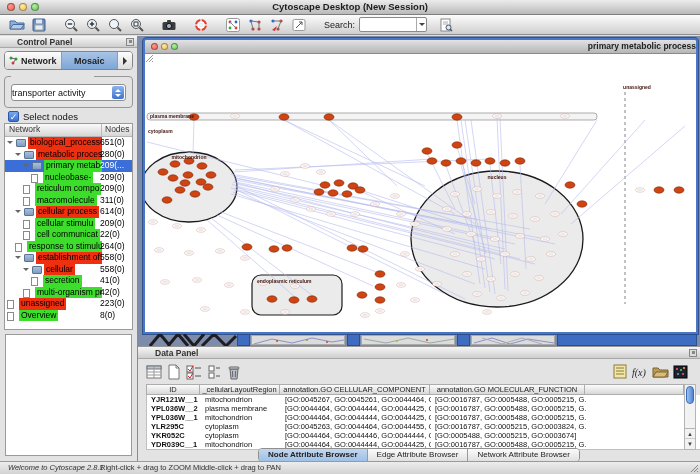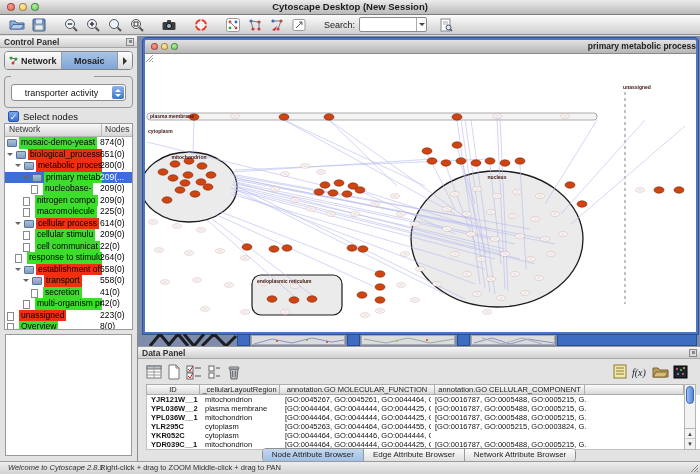--- a/index.html
+++ b/index.html
@@ -23,35 +23,35 @@
   .tb-label{font-size:9px;color:#222;margin:0 4px 0 2px;}
   .searchbox{position:relative;width:66px;height:13px;background:#fff;border:1px solid #8a8a8a;border-radius:2px;display:flex;}
   .searchbox input{border:none;outline:none;width:52px;height:11px;font-size:8px;font-family:"Liberation Sans",sans-serif;background:transparent;}
   .combo-arrow{width:11px;height:13px;border-left:1px solid #aaa;display:flex;align-items:center;justify-content:center;}
   .combo-arrow:before{content:"";border:3px solid transparent;border-top-color:#444;margin-top:3px;}
   
   .control-panel{position:absolute;top:36px;left:0;width:138px;bottom:12px;background:#e3e3e3;
     border-right:1px solid #8a8a8a;box-sizing:border-box;}
   .panel-header{position:absolute;top:0;left:0;right:0;height:12px;
     background:linear-gradient(#f6f6f6,#cecece);border-bottom:1px solid #a8a8a8;
-    font-size:8.5px;font-weight:bold;color:#333;padding:1px 4px;box-sizing:border-box;}
+    font-size:8.5px;font-weight:bold;color:#333;padding:1px 17px;box-sizing:border-box;}
   .float-icon{position:absolute;right:3px;top:2px;width:8px;height:8px;border:1px solid #888;background:#ddd;box-sizing:border-box;}
   .float-icon:before{content:"";position:absolute;right:1px;top:1px;width:3px;height:3px;background:#888;}
   .cp-tabs{position:absolute;top:15px;left:4px;right:4px;height:17px;display:flex;
     border:1px solid #858585;border-radius:4px;overflow:hidden;background:#f4f4f4;}
   .cp-tab{flex:1;display:flex;align-items:center;justify-content:center;gap:3px;
     font-size:9px;font-weight:bold;color:#222;border-right:1px solid #9a9a9a;background:linear-gradient(#fdfdfd,#dcdcdc);}
   .cp-tab.active{background:linear-gradient(#a9c4e6,#7ea6d6);}
   .cp-tab-more{flex:0 0 14px;display:flex;align-items:center;justify-content:center;background:linear-gradient(#fdfdfd,#dcdcdc);}
   .cp-tab-more:before{content:"";border:4px solid transparent;border-left-color:#333;margin-left:4px;}
   .groupbox{position:absolute;top:40px;left:4px;right:4px;height:30px;border:1px solid #979797;border-radius:4px;}
   .groupbox .legend{position:absolute;top:-6px;left:6px;background:#e3e3e3;padding:12px 3px;font-size:8.5px;color:#222;}
   .dropdown{position:absolute;left:6px;right:6px;top:7px;height:15px;background:#fff;border:1px solid #8e8e8e;
     border-radius:3px;display:flex;align-items:center;}
-  .dropdown .val{flex:1;text-align:center;font-size:9px;color:#111;}
+  .dropdown .val{flex:1;font-size:9px;color:#111;}
   .dd-steppers{width:12px;height:13px;margin:0 1px;border-radius:2px;background:linear-gradient(#8cb4ec,#3f74cc);
     display:flex;flex-direction:column;align-items:center;justify-content:center;}
   .dd-steppers i{display:block;border:3px solid transparent;}
   .dd-steppers i.up{border-bottom-color:#fff;margin-bottom:1px;}
   .dd-steppers i.down{border-top-color:#fff;margin-top:1px;}
   .checkbox-row{position:absolute;top:75px;left:8px;display:flex;align-items:center;gap:4px;}
   .checkbox{width:11px;height:11px;border-radius:2px;background:linear-gradient(#79a6ea,#3a70d4);
     border:1px solid #2c57a8;color:#fff;font-size:9px;line-height:10px;text-align:center;box-sizing:border-box;}
   .checkbox-label{font-size:9.5px;color:#111;}
   .tree-box{position:absolute;top:87px;left:4px;right:4px;height:207px;background:#fff;
@@ -107,21 +107,21 @@
   .dp-scroll{position:absolute;left:546px;top:37px;width:12px;height:66px;background:#f2f2f2;border:1px solid #b5b5b5;box-sizing:border-box;}
   .dp-thumb{position:absolute;left:1px;right:1px;top:1px;height:18px;border-radius:4px;
     background:linear-gradient(90deg,#9dc0ee,#4f86d8);border:1px solid #3c6ab8;box-sizing:border-box;}
   .dp-arrows{position:absolute;left:0;right:0;bottom:0;height:20px;border-top:1px solid #b5b5b5;}
   .dp-arrows .a{position:absolute;left:0;right:0;height:10px;text-align:center;font-size:6px;color:#444;line-height:10px;}
   .dp-arrows .a.up{top:0;} .dp-arrows .a.down{bottom:0;border-top:1px solid #ccc;}
   .dp-tabs{position:absolute;left:0;right:0;bottom:1px;height:13px;display:flex;justify-content:center;}
   .dp-tabgroup{display:inline-flex;border:1px solid #8f8f8f;border-radius:4px;overflow:hidden;background:#f0f0f0;height:12px;}
   .dp-tab{padding:0 9px;font-size:8px;line-height:12px;color:#222;border-right:1px solid #9a9a9a;background:linear-gradient(#fbfbfb,#e0e0e0);}
   .dp-tab:last-child{border-right:none;}
-  .dp-tab.active{background:linear-gradient(#c3d7ef,#9fc0e6);font-weight:normal;}
+  .dp-tab.active{background:linear-gradient(#c3d7ef,#9fc0e6);font-weight:bold;}
   
   .statusbar{position:absolute;left:0;right:0;bottom:0;height:12px;
     background:linear-gradient(#ededed,#d2d2d2);border-top:1px solid #9a9a9a;}
   .statusbar span{position:absolute;top:1px;font-size:7.5px;color:#333;}
   .sb-0{left:8px;font-style:italic;} .sb-1{left:100px;} .sb-2{left:193px;}
 </style>
 </head>
 <body>
 
 <div id="app">
@@ -285,25 +285,20 @@
       <span class="checkbox">✓</span>
       <span class="checkbox-label">Select nodes</span>
     </div>
     <div class="tree-box">
       <div class="tree-head">
         <span class="c1">Network</span>
         <span class="c2">Nodes</span>
       </div>
       <div>
           <div class="trow">
-            <span class="ticon folder" style="left: 2px;"></span>
-            <span class="tlabel green" style="left: 14px; max-width: 79px;">mosaic-demo-yeast</span>
-            <span class="tcount">874(0)</span>
-          </div>
-          <div class="trow">
             <span class="expander" style="left: 2px;"></span>
             <span class="ticon folder" style="left: 11px;"></span>
             <span class="tlabel red" style="left: 23px; max-width: 70px;">biological_process</span>
             <span class="tcount">651(0)</span>
           </div>
           <div class="trow">
             <span class="expander" style="left: 10px;"></span>
             <span class="ticon folder" style="left: 19px;"></span>
             <span class="tlabel red" style="left: 31px; max-width: 62px;">metabolic process</span>
             <span class="tcount">280(0)</span>
@@ -314,27 +309,27 @@
             <span class="tlabel green" style="left: 39px; max-width: 54px;">primary metabo</span>
             <span class="tcount">209(...</span>
           </div>
           <div class="trow">
             <span class="ticon page" style="left: 26px;"></span>
             <span class="tlabel green" style="left: 38px; max-width: 55px;">nucleobase-</span>
             <span class="tcount">209(0)</span>
           </div>
           <div class="trow">
             <span class="ticon page" style="left: 18px;"></span>
-            <span class="tlabel green" style="left: 30px; max-width: 63px;">nitrogen compo</span>
+            <span class="tlabel green" style="left: 30px; max-width: 63px;">reticulum compo</span>
             <span class="tcount">209(0)</span>
           </div>
           <div class="trow">
             <span class="ticon page" style="left: 18px;"></span>
             <span class="tlabel green" style="left: 30px; max-width: 63px;">macromolecule</span>
-            <span class="tcount">225(0)</span>
+            <span class="tcount">311(0)</span>
           </div>
           <div class="trow">
             <span class="expander" style="left: 10px;"></span>
             <span class="ticon folder" style="left: 19px;"></span>
             <span class="tlabel red" style="left: 31px; max-width: 62px;">cellular process</span>
             <span class="tcount">614(0)</span>
           </div>
           <div class="trow">
             <span class="ticon page" style="left: 18px;"></span>
             <span class="tlabel green" style="left: 30px; max-width: 63px;">cellular stimulu</span>
@@ -352,21 +347,21 @@
           </div>
           <div class="trow">
             <span class="expander" style="left: 10px;"></span>
             <span class="ticon folder" style="left: 19px;"></span>
             <span class="tlabel red" style="left: 31px; max-width: 62px;">establishment of lo</span>
             <span class="tcount">558(0)</span>
           </div>
           <div class="trow">
             <span class="expander" style="left: 18px;"></span>
             <span class="ticon folder" style="left: 27px;"></span>
-            <span class="tlabel red" style="left: 39px; max-width: 54px;">transport</span>
+            <span class="tlabel red" style="left: 39px; max-width: 54px;">cellular</span>
             <span class="tcount">558(0)</span>
           </div>
           <div class="trow">
             <span class="ticon page" style="left: 26px;"></span>
             <span class="tlabel green" style="left: 38px; max-width: 55px;">secretion</span>
             <span class="tcount">41(0)</span>
           </div>
           <div class="trow">
             <span class="ticon page" style="left: 18px;"></span>
             <span class="tlabel green" style="left: 30px; max-width: 63px;">multi-organism pro</span>
@@ -748,22 +743,22 @@
             <circle cx="11" cy="3" r="1" fill="#fa5"></circle>
             <circle cx="5" cy="9" r="1" fill="#6ac"></circle>
             <circle cx="10" cy="9" r="1" fill="#e66"></circle>
           </svg>
         </span>
     </div>
     <div class="dtable">
       <div class="dt-head">
           <div class="hcell" style="width: 54px;">ID</div>
           <div class="hcell" style="width: 80px;">_cellularLayoutRegion</div>
+          <div class="hcell" style="width: 150px;">annotation.GO CELLULAR_COMPONENT</div>
           <div class="hcell" style="width: 155px;">annotation.GO MOLECULAR_FUNCTION</div>
-          <div class="hcell" style="width: 150px;">annotation.GO CELLULAR_COMPONENT</div>
           <div class="hcell" style="width: 99px;"></div>
         </div>
       <div class="dt-body">
           <div class="drow">
             <div class="dcell id" style="width: 54px;">YJR121W__1</div>
             <div class="dcell" style="width: 80px;">mitochondrion</div>
             <div class="dcell" style="width: 150px;">[GO:0045267, GO:0045261, GO:0044464, G...</div>
             <div class="dcell" style="width: 155px;">[GO:0016787, GO:0005488, GO:0005215, G...</div>
             <div class="dcell" style="width: 99px;"></div>
           </div>
@@ -785,20 +780,21 @@
             <div class="dcell id" style="width: 54px;">YLR295C</div>
             <div class="dcell" style="width: 80px;">cytoplasm</div>
             <div class="dcell" style="width: 150px;">[GO:0045263, GO:0044464, GO:0044455, G...</div>
             <div class="dcell" style="width: 155px;">[GO:0016787, GO:0005215, GO:0003824, G...</div>
             <div class="dcell" style="width: 99px;"></div>
           </div>
           <div class="drow">
             <div class="dcell id" style="width: 54px;">YKR052C</div>
             <div class="dcell" style="width: 80px;">cytoplasm</div>
             <div class="dcell" style="width: 150px;">[GO:0044464, GO:0044446, GO:0044444, G...</div>
+            <div class="dcell" style="width: 155px;">[GO:0005488, GO:0005215, GO:0003674]</div>
             <div class="dcell" style="width: 99px;"></div>
           </div>
           <div class="drow">
             <div class="dcell id" style="width: 54px;">YDR039C__1</div>
             <div class="dcell" style="width: 80px;">mitochondrion</div>
             <div class="dcell" style="width: 150px;">[GO:0044464, GO:0044444, GO:0044425, G...</div>
             <div class="dcell" style="width: 155px;">[GO:0016787, GO:0005488, GO:0005215, G...</div>
             <div class="dcell" style="width: 99px;"></div>
           </div>
         </div>

